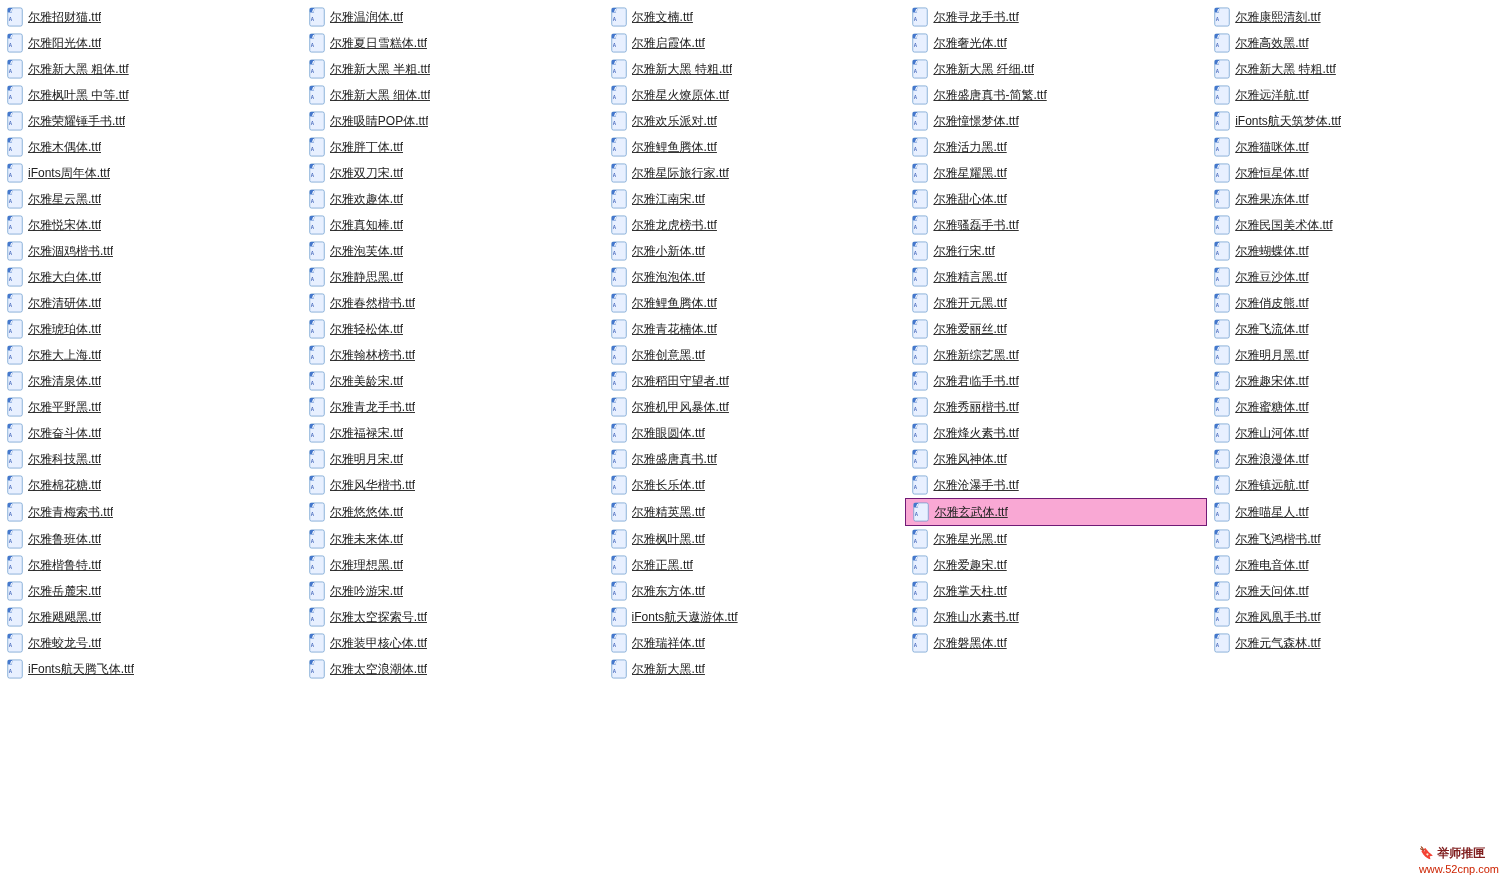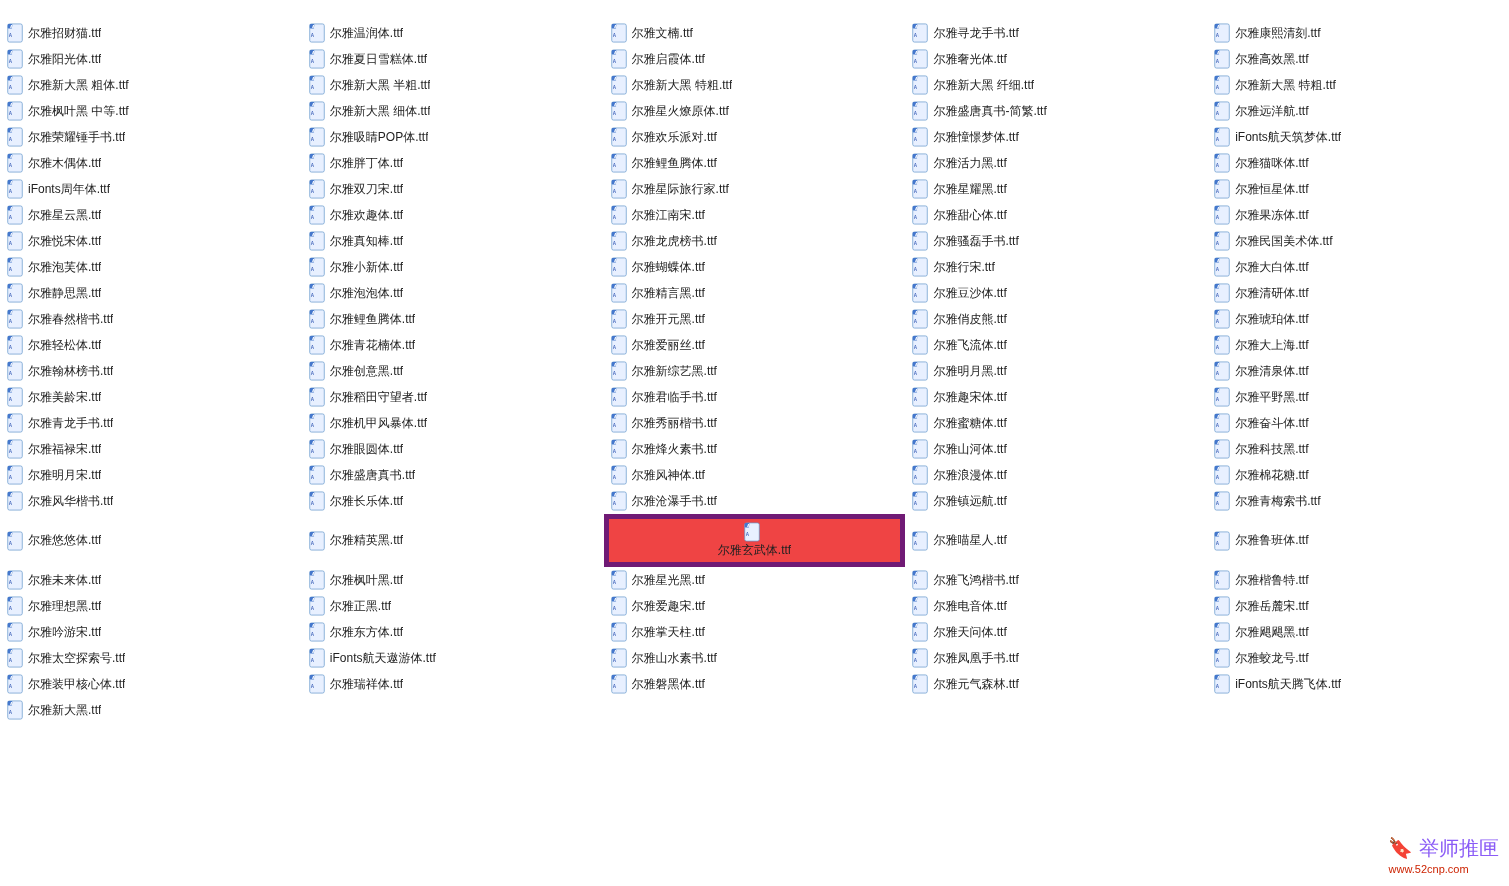--- a/index.html
+++ b/index.html
@@ -8,34 +8,34 @@
       font-family: Arial, sans-serif;
       font-size: 12px;
       color: #333;
       width: 1509px;
       min-height: 886px;
       overflow-x: hidden;
     }
     .file-grid {
       display: grid;
       grid-template-columns: repeat(5, 1fr);
-      padding: 20px 0;
+      padding: 4px 0;
+      text-decoration: underline;
     }
     .file-item {
       display: flex;
       align-items: center;
       padding: 3px 6px;
       cursor: pointer;
       white-space: nowrap;
       overflow: hidden;
     }
     .file-item.selected {
-      background: #ef4444;
-      border: 5px solid #701a75;
-      flex-direction: column;
+      background: #f9a8d4;
+      border: 1px solid #701a75;
     }
     .file-icon {
       width: 18px;
       height: 20px;
       margin-right: 4px;
       flex-shrink: 0;
       position: relative;
     }
     .file-icon svg {
       width: 18px;
@@ -47,23 +47,23 @@
       overflow: hidden;
       text-overflow: ellipsis;
     }
     .watermark {
       position: fixed;
       bottom: 10px;
       right: 10px;
       z-index: 100;
     }
     .watermark-text {
-      color: #8b5cf6;
-      font-size: 20px;
-      font-weight: normal;
+      color: #7f1d1d;
+      font-size: 12px;
+      font-weight: bold;
     }
   </style>
 </head>
 <body>
 
 <div class="file-grid">
 <div class="file-item" title="尔雅招财猫.ttf">
       <span class="file-icon"><svg viewBox="0 0 18 22" xmlns="http://www.w3.org/2000/svg">
     <rect x="1" y="1" width="16" height="20" rx="2" fill="#e8f0ff" stroke="#6699cc" stroke-width="0.8"></rect>
     <rect x="1" y="1" width="5" height="5" rx="1" fill="#4477cc"></rect>
@@ -461,56 +461,65 @@
     </div>
     <div class="file-item" title="尔雅民国美术体.ttf">
       <span class="file-icon"><svg viewBox="0 0 18 22" xmlns="http://www.w3.org/2000/svg">
     <rect x="1" y="1" width="16" height="20" rx="2" fill="#e8f0ff" stroke="#6699cc" stroke-width="0.8"></rect>
     <rect x="1" y="1" width="5" height="5" rx="1" fill="#4477cc"></rect>
     <text x="3.5" y="5.5" font-size="4.5" fill="white" font-weight="bold">A</text>
     <text x="2" y="15" font-size="5" fill="#4466bb" font-weight="bold">A</text>
   </svg></span>
       <span class="file-name">尔雅民国美术体.ttf</span>
     </div>
+    <div class="file-item" title="尔雅涸鸡楷书.ttf">
+      <span class="file-icon"><svg viewBox="0 0 18 22" xmlns="http://www.w3.org/2000/svg">
+    <rect x="1" y="1" width="16" height="20" rx="2" fill="#e8f0ff" stroke="#6699cc" stroke-width="0.8"></rect>
+    <rect x="1" y="1" width="5" height="5" rx="1" fill="#4477cc"></rect>
+    <text x="3.5" y="5.5" font-size="4.5" fill="white" font-weight="bold">A</text>
+    <text x="2" y="15" font-size="5" fill="#4466bb" font-weight="bold">A</text>
+  </svg></span>
+      <span class="file-name">尔雅涸鸡楷书.ttf</span>
+    </div>
     <div class="file-item" title="尔雅泡芙体.ttf">
       <span class="file-icon"><svg viewBox="0 0 18 22" xmlns="http://www.w3.org/2000/svg">
     <rect x="1" y="1" width="16" height="20" rx="2" fill="#e8f0ff" stroke="#6699cc" stroke-width="0.8"></rect>
     <rect x="1" y="1" width="5" height="5" rx="1" fill="#4477cc"></rect>
     <text x="3.5" y="5.5" font-size="4.5" fill="white" font-weight="bold">A</text>
     <text x="2" y="15" font-size="5" fill="#4466bb" font-weight="bold">A</text>
   </svg></span>
       <span class="file-name">尔雅泡芙体.ttf</span>
     </div>
     <div class="file-item" title="尔雅小新体.ttf">
       <span class="file-icon"><svg viewBox="0 0 18 22" xmlns="http://www.w3.org/2000/svg">
     <rect x="1" y="1" width="16" height="20" rx="2" fill="#e8f0ff" stroke="#6699cc" stroke-width="0.8"></rect>
     <rect x="1" y="1" width="5" height="5" rx="1" fill="#4477cc"></rect>
     <text x="3.5" y="5.5" font-size="4.5" fill="white" font-weight="bold">A</text>
     <text x="2" y="15" font-size="5" fill="#4466bb" font-weight="bold">A</text>
   </svg></span>
       <span class="file-name">尔雅小新体.ttf</span>
     </div>
+    <div class="file-item" title="尔雅行宋.ttf">
+      <span class="file-icon"><svg viewBox="0 0 18 22" xmlns="http://www.w3.org/2000/svg">
+    <rect x="1" y="1" width="16" height="20" rx="2" fill="#e8f0ff" stroke="#6699cc" stroke-width="0.8"></rect>
+    <rect x="1" y="1" width="5" height="5" rx="1" fill="#4477cc"></rect>
+    <text x="3.5" y="5.5" font-size="4.5" fill="white" font-weight="bold">A</text>
+    <text x="2" y="15" font-size="5" fill="#4466bb" font-weight="bold">A</text>
+  </svg></span>
+      <span class="file-name">尔雅行宋.ttf</span>
+    </div>
     <div class="file-item" title="尔雅蝴蝶体.ttf">
       <span class="file-icon"><svg viewBox="0 0 18 22" xmlns="http://www.w3.org/2000/svg">
     <rect x="1" y="1" width="16" height="20" rx="2" fill="#e8f0ff" stroke="#6699cc" stroke-width="0.8"></rect>
     <rect x="1" y="1" width="5" height="5" rx="1" fill="#4477cc"></rect>
     <text x="3.5" y="5.5" font-size="4.5" fill="white" font-weight="bold">A</text>
     <text x="2" y="15" font-size="5" fill="#4466bb" font-weight="bold">A</text>
   </svg></span>
       <span class="file-name">尔雅蝴蝶体.ttf</span>
     </div>
-    <div class="file-item" title="尔雅行宋.ttf">
-      <span class="file-icon"><svg viewBox="0 0 18 22" xmlns="http://www.w3.org/2000/svg">
-    <rect x="1" y="1" width="16" height="20" rx="2" fill="#e8f0ff" stroke="#6699cc" stroke-width="0.8"></rect>
-    <rect x="1" y="1" width="5" height="5" rx="1" fill="#4477cc"></rect>
-    <text x="3.5" y="5.5" font-size="4.5" fill="white" font-weight="bold">A</text>
-    <text x="2" y="15" font-size="5" fill="#4466bb" font-weight="bold">A</text>
-  </svg></span>
-      <span class="file-name">尔雅行宋.ttf</span>
-    </div>
     <div class="file-item" title="尔雅大白体.ttf">
       <span class="file-icon"><svg viewBox="0 0 18 22" xmlns="http://www.w3.org/2000/svg">
     <rect x="1" y="1" width="16" height="20" rx="2" fill="#e8f0ff" stroke="#6699cc" stroke-width="0.8"></rect>
     <rect x="1" y="1" width="5" height="5" rx="1" fill="#4477cc"></rect>
     <text x="3.5" y="5.5" font-size="4.5" fill="white" font-weight="bold">A</text>
     <text x="2" y="15" font-size="5" fill="#4466bb" font-weight="bold">A</text>
   </svg></span>
       <span class="file-name">尔雅大白体.ttf</span>
     </div>
     <div class="file-item" title="尔雅静思黑.ttf">
@@ -1180,20 +1189,29 @@
       <span class="file-name">尔雅元气森林.ttf</span>
     </div>
     <div class="file-item" title="iFonts航天腾飞体.ttf">
       <span class="file-icon"><svg viewBox="0 0 18 22" xmlns="http://www.w3.org/2000/svg">
     <rect x="1" y="1" width="16" height="20" rx="2" fill="#e8f0ff" stroke="#6699cc" stroke-width="0.8"></rect>
     <rect x="1" y="1" width="5" height="5" rx="1" fill="#4477cc"></rect>
     <text x="3.5" y="5.5" font-size="4.5" fill="white" font-weight="bold">A</text>
     <text x="2" y="15" font-size="5" fill="#4466bb" font-weight="bold">A</text>
   </svg></span>
       <span class="file-name">iFonts航天腾飞体.ttf</span>
+    </div>
+    <div class="file-item" title="尔雅太空浪潮体.ttf">
+      <span class="file-icon"><svg viewBox="0 0 18 22" xmlns="http://www.w3.org/2000/svg">
+    <rect x="1" y="1" width="16" height="20" rx="2" fill="#e8f0ff" stroke="#6699cc" stroke-width="0.8"></rect>
+    <rect x="1" y="1" width="5" height="5" rx="1" fill="#4477cc"></rect>
+    <text x="3.5" y="5.5" font-size="4.5" fill="white" font-weight="bold">A</text>
+    <text x="2" y="15" font-size="5" fill="#4466bb" font-weight="bold">A</text>
+  </svg></span>
+      <span class="file-name">尔雅太空浪潮体.ttf</span>
     </div>
     <div class="file-item" title="尔雅新大黑.ttf">
       <span class="file-icon"><svg viewBox="0 0 18 22" xmlns="http://www.w3.org/2000/svg">
     <rect x="1" y="1" width="16" height="20" rx="2" fill="#e8f0ff" stroke="#6699cc" stroke-width="0.8"></rect>
     <rect x="1" y="1" width="5" height="5" rx="1" fill="#4477cc"></rect>
     <text x="3.5" y="5.5" font-size="4.5" fill="white" font-weight="bold">A</text>
     <text x="2" y="15" font-size="5" fill="#4466bb" font-weight="bold">A</text>
   </svg></span>
       <span class="file-name">尔雅新大黑.ttf</span>
     </div>

